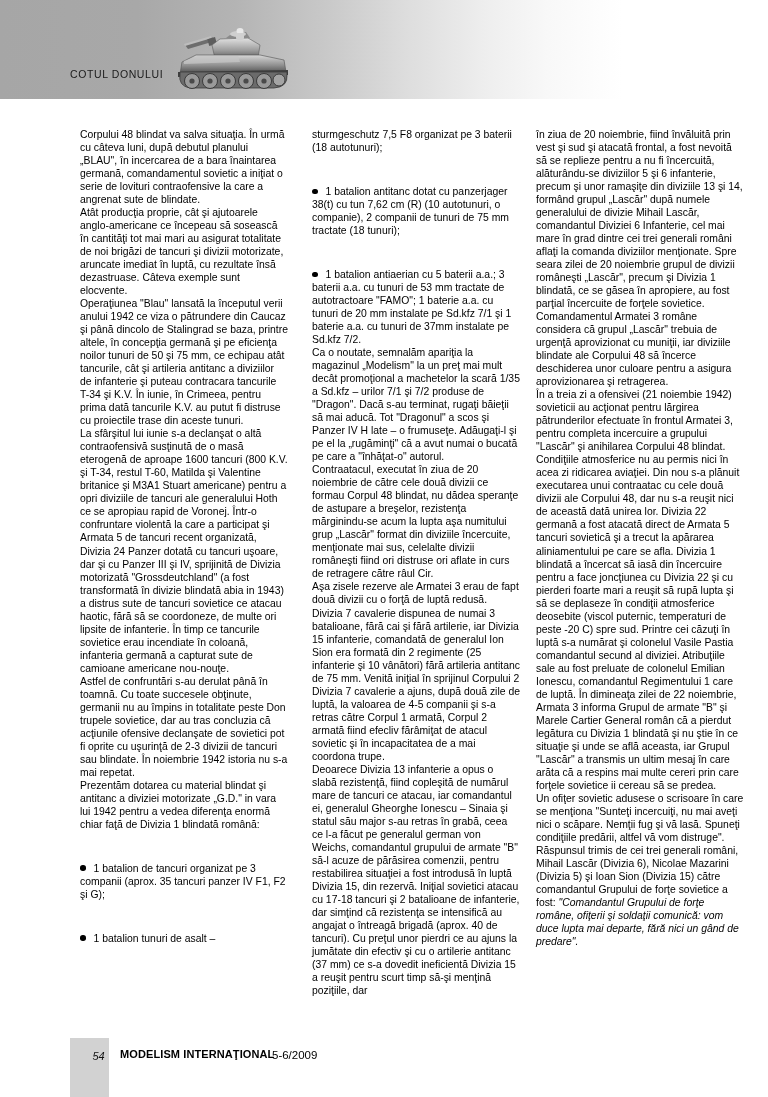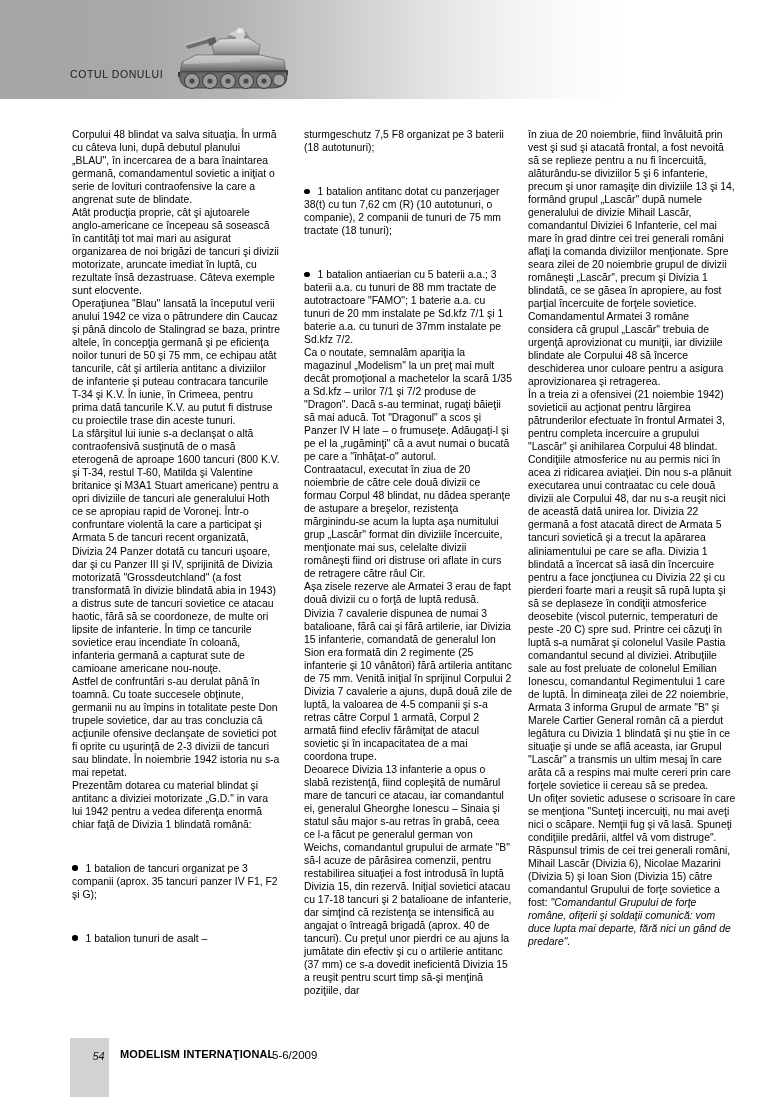--- a/index.html
+++ b/index.html
@@ -46,21 +46,21 @@
     position: absolute;
     left: 168px;
     top: 28px;
     width: 128px;
     height: 68px;
   }
 
   
   .columns {
     position: absolute;
-    left: 4px;
+    left: 12px;
     top: 128px;
     width: 744px;
     height: 890px;
   }
   .col {
     position: absolute;
     top: 0;
     width: 208px;
     font-size: 10.4px;
     line-height: 13.02px;
@@ -181,32 +181,32 @@
     <circle cx="78" cy="53" r="2.6" fill="#4a4a4a"></circle>
     <circle cx="96" cy="53" r="7.5" fill="#9a9a9a" stroke="#3b3b3b" stroke-width="1"></circle>
     <circle cx="96" cy="53" r="2.6" fill="#4a4a4a"></circle>
     <circle cx="111" cy="52" r="6" fill="#a4a4a4" stroke="#3b3b3b" stroke-width="1"></circle>
   </svg>
 </div>
 
 <div class="columns">
   <div class="col col-1">
       <p>Corpului 48 blindat va salva situaţia. În urmă cu câteva luni, după debutul planului „BLAU", în incercarea de a bara înaintarea germană, comandamentul sovietic a iniţiat o serie de lovituri contraofensive la care a angrenat sute de blindate.</p>
-      <p>Atât producţia proprie, cât şi ajutoarele anglo-americane ce începeau să sosească în cantităţi tot mai mari au asigurat organizarea de noi brigăzi de tancuri şi divizii motorizate, aruncate imediat în luptă, cu rezultate însă dezastruase. Câteva exemple sunt elocvente.</p>
+      <p>Atât producţia proprie, cât şi ajutoarele anglo-americane ce începeau să sosească în cantităţi tot mai mari au asigurat totalitate de noi brigăzi de tancuri şi divizii motorizate, aruncate imediat în luptă, cu rezultate însă dezastruase. Câteva exemple sunt elocvente.</p>
       <p>Operaţiunea "Blau" lansată la începutul verii anului 1942 ce viza o pătrundere din Caucaz şi până dincolo de Stalingrad se baza, printre altele, în concepţia germană şi pe eficienţa noilor tunuri de 50 şi 75 mm, ce echipau atât tancurile, cât şi artileria antitanc a diviziilor de infanterie şi puteau contracara tancurile T-34 şi K.V. În iunie, în Crimeea, pentru prima dată tancurile K.V. au putut fi distruse cu proiectile trase din aceste tunuri.</p>
       <p>La sfârşitul lui iunie s-a declanşat o altă contraofensivă susţinută de o masă eterogenă de aproape 1600 tancuri (800 K.V. şi T-34, restul T-60, Matilda şi Valentine britanice şi M3A1 Stuart americane) pentru a opri diviziile de tancuri ale generalului Hoth ce se apropiau rapid de Voronej. Într-o confruntare violentă la care a participat şi Armata 5 de tancuri recent organizată, Divizia 24 Panzer dotată cu tancuri uşoare, dar şi cu Panzer III şi IV, sprijinită de Divizia motorizată "Grossdeutchland" (a fost transformată în divizie blindată abia in 1943) a distrus sute de tancuri sovietice ce atacau haotic, fără să se coordoneze, de multe ori lipsite de infanterie. În timp ce tancurile sovietice erau incendiate în coloană, infanteria germană a capturat sute de camioane americane nou-nouţe.</p>
       <p>Astfel de confruntări s-au derulat până în toamnă. Cu toate succesele obţinute, germanii nu au împins in totalitate peste Don trupele sovietice, dar au tras concluzia că acţiunile ofensive declanşate de sovietici pot fi oprite cu uşurinţă de 2-3 divizii de tancuri sau blindate. În noiembrie 1942 istoria nu s-a mai repetat.</p>
       <p>Prezentăm dotarea cu material blindat şi antitanc a diviziei motorizate „G.D." in vara lui 1942 pentru a vedea diferenţa enormă chiar faţă de Divizia 1 blindată română:</p>
       <p class="bullet"><span class="bullet-dot"></span><span>1 batalion de tancuri organizat pe 3 companii (aprox. 35 tancuri panzer IV F1, F2 şi G);</span></p>
       <p class="bullet"><span class="bullet-dot"></span><span>1 batalion tunuri de asalt –</span></p>
     </div>
   <div class="col col-2">
       <p>sturmgeschutz 7,5 F8 organizat pe 3 baterii (18 autotunuri);</p>
       <p class="bullet"><span class="bullet-dot"></span><span>1 batalion antitanc dotat cu panzerjager 38(t) cu tun 7,62 cm (R) (10 autotunuri, o companie), 2 companii de tunuri de 75 mm tractate (18 tunuri);</span></p>
-      <p class="bullet"><span class="bullet-dot"></span><span>1 batalion antiaerian cu 5 baterii a.a.; 3 baterii a.a. cu tunuri de 88 mm tractate de autotractoare "FAMO"; 1 baterie a.a. cu tunuri de 20 mm instalate pe Sd.kfz 7/1 şi 1 baterie a.a. cu tunuri de 37mm instalate pe Sd.kfz 7/2.</span></p>
+      <p class="bullet"><span class="bullet-dot"></span><span>1 batalion antiaerian cu 5 baterii a.a.; 3 baterii a.a. cu tunuri de 53 mm tractate de autotractoare "FAMO"; 1 baterie a.a. cu tunuri de 20 mm instalate pe Sd.kfz 7/1 şi 1 baterie a.a. cu tunuri de 37mm instalate pe Sd.kfz 7/2.</span></p>
       <p>Ca o noutate, semnalăm apariţia la magazinul „Modelism" la un preţ mai mult decât promoţional a machetelor la scară 1/35 a Sd.kfz – urilor 7/1 şi 7/2 produse de "Dragon". Dacă s-au terminat, rugaţi băieţii să mai aducă. Tot "Dragonul" a scos şi Panzer IV H late – o frumuseţe. Adăugaţi-l şi pe el la „rugăminţi" că a avut numai o bucată pe care a "înhăţat-o" autorul.</p>
       <p>Contraatacul, executat în ziua de 20 noiembrie de către cele două divizii ce formau Corpul 48 blindat, nu dădea speranţe de astupare a breşelor, rezistenţa mărginindu-se acum la lupta aşa numitului grup „Lascăr" format din diviziile încercuite, menţionate mai sus, celelalte divizii româneşti fiind ori distruse ori aflate in curs de retragere către râul Cir.</p>
       <p>Aşa zisele rezerve ale Armatei 3 erau de fapt două divizii cu o forţă de luptă redusă. Divizia 7 cavalerie dispunea de numai 3 batalioane, fără cai şi fără artilerie, iar Divizia 15 infanterie, comandată de generalul Ion Sion era formată din 2 regimente (25 infanterie şi 10 vânători) fără artileria antitanc de 75 mm. Venită iniţial în sprijinul Corpului 2 Divizia 7 cavalerie a ajuns, după două zile de luptă, la valoarea de 4-5 companii şi s-a retras către Corpul 1 armată, Corpul 2 armată fiind efecliv fărâmiţat de atacul sovietic şi în incapacitatea de a mai coordona trupe.</p>
       <p>Deoarece Divizia 13 infanterie a opus o slabă rezistenţă, fiind copleşită de numărul mare de tancuri ce atacau, iar comandantul ei, generalul Gheorghe Ionescu – Sinaia şi statul său major s-au retras în grabă, ceea ce l-a făcut pe generalul german von Weichs, comandantul grupului de armate "B" să-l acuze de părăsirea comenzii, pentru restabilirea situaţiei a fost introdusă în luptă Divizia 15, din rezervă. Iniţial sovietici atacau cu 17-18 tancuri şi 2 batalioane de infanterie, dar simţind că rezistenţa se intensifică au angajat o întreagă brigadă (aprox. 40 de tancuri). Cu preţul unor pierdri ce au ajuns la jumătate din efectiv şi cu o artilerie antitanc (37 mm) ce s-a dovedit ineficientă Divizia 15 a reuşit pentru scurt timp să-şi menţină poziţiile, dar</p>
     </div>
   <div class="col col-3">
       <p>în ziua de 20 noiembrie, fiind învăluită prin vest şi sud şi atacată frontal, a fost nevoită să se replieze pentru a nu fi încercuită, alăturându-se diviziilor 5 şi 6 infanterie, precum şi unor ramaşiţe din diviziile 13 şi 14, formând grupul „Lascăr" după numele generalului de divizie Mihail Lascăr, comandantul Diviziei 6 Infanterie, cel mai mare în grad dintre cei trei generali români aflaţi la comanda diviziilor menţionate. Spre seara zilei de 20 noiembrie grupul de divizii româneşti „Lascăr", precum şi Divizia 1 blindată, ce se găsea în apropiere, au fost parţial încercuite de forţele sovietice. Comandamentul Armatei 3 române considera că grupul „Lascăr" trebuia de urgenţă aprovizionat cu muniţii, iar diviziile blindate ale Corpului 48 să încerce deschiderea unor culoare pentru a asigura aprovizionarea şi retragerea.</p>
       <p>În a treia zi a ofensivei (21 noiembie 1942) sovieticii au acţionat pentru lărgirea pătrunderilor efectuate în frontul Armatei 3, pentru completa incercuire a grupului "Lascăr" şi anihilarea Corpului 48 blindat. Condiţiile atmosferice nu au permis nici în acea zi ridicarea aviaţiei. Din nou s-a plănuit executarea unui contraatac cu cele două divizii ale Corpului 48, dar nu s-a reuşit nici de această dată unirea lor. Divizia 22 germană a fost atacată direct de Armata 5 tancuri sovietică şi a trecut la apărarea aliniamentului pe care se afla. Divizia 1 blindată a încercat să iasă din încercuire pentru a face joncţiunea cu Divizia 22 şi cu pierderi foarte mari a reuşit să rupă lupta şi să se deplaseze în condiţii atmosferice deosebite (viscol puternic, temperaturi de peste -20 C) spre sud. Printre cei căzuţi în luptă s-a numărat şi colonelul Vasile Pastia comandantul secund al diviziei. Atribuţiile sale au fost preluate de colonelul Emilian Ionescu, comandantul Regimentului 1 care de luptă. În dimineaţa zilei de 22 noiembrie, Armata 3 informa Grupul de armate "B" şi Marele Cartier General român că a pierdut legătura cu Divizia 1 blindată şi nu ştie în ce situaţie şi unde se află aceasta, iar Grupul "Lascăr" a transmis un ultim mesaj în care arăta că a respins mai multe cereri prin care forţele sovietice ii cereau să se predea.</p>
       <p><span>Un ofiţer sovietic adusese o scrisoare în care se menţiona "Sunteţi incercuiţi, nu mai aveţi nici o scăpare. Nemţii fug şi vă lasă. Spuneţi condiţiile predării, altfel vă vom distruge". Răspunsul trimis de cei trei generali români, Mihail Lascăr (Divizia 6), Nicolae Mazarini (Divizia 5) şi Ioan Sion (Divizia 15) către comandantul Grupului de forţe sovietice a fost: </span><span class="italic">"Comandantul Grupului de forţe române, ofiţerii şi soldaţii comunică: vom duce lupta mai departe, fără nici un gând de predare".</span></p>
     </div>

